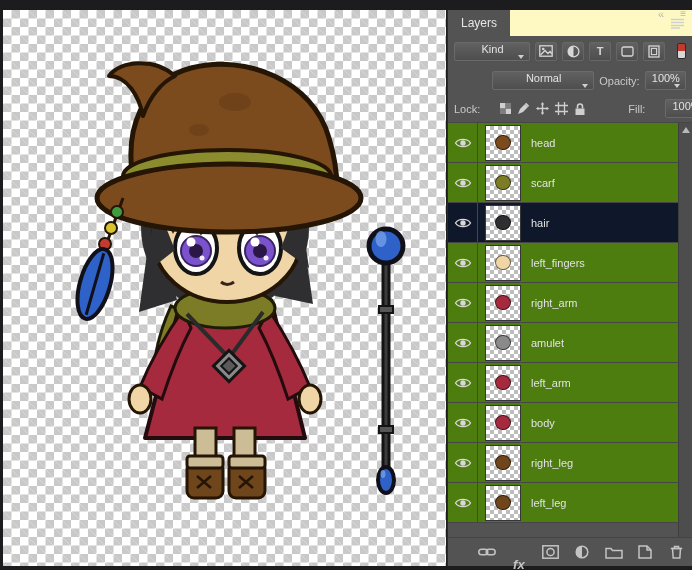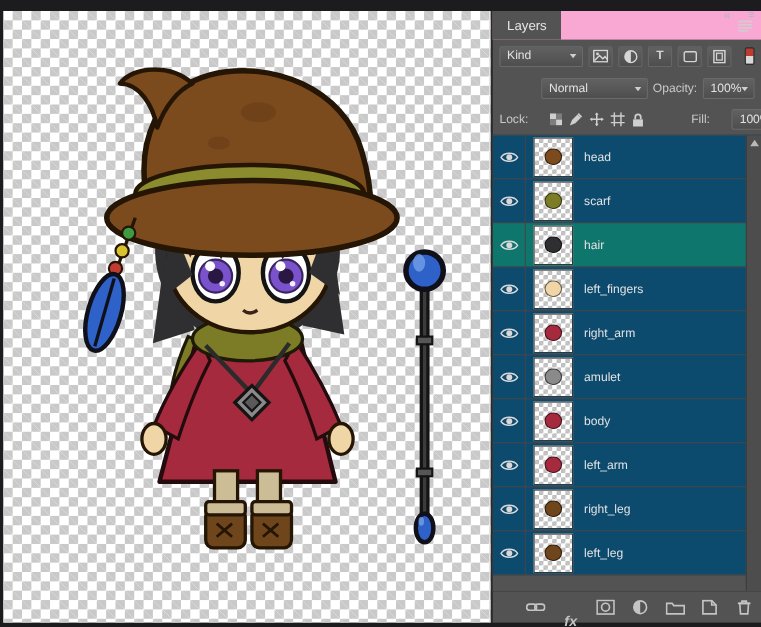--- a/index.html
+++ b/index.html
@@ -26,34 +26,34 @@
   
   .chrome-collapse { position:absolute; top:-2px; right:28px; font-size:11px; color:#b5b5b5; line-height:12px; }
   .chrome-corner   { position:absolute; top:-2px; right:6px;  font-size:10px; color:#b5b5b5; line-height:12px; }
 
   
   .panel {
     position:absolute; left:447px; top:10px; width:245px; height:556px;
     background:#535353; display:flex; flex-direction:column;
     border-left:1px solid #2a2a2a;
   }
-  .tabbar { height:26px; background:#f9a8d4; display:flex; align-items:stretch; flex:0 0 auto; }
+  .tabbar { height:26px; background:#fef9c3; display:flex; align-items:stretch; flex:0 0 auto; }
   .tab { background:#535353; padding:0 13px; display:flex; align-items:center; font-size:12px; color:#e6e6e6; }
   .panel-menu { margin-left:auto; width:30px; display:flex; align-items:center; justify-content:center; }
 
   .filter-row, .blend-row, .lock-row { display:flex; align-items:center; padding:0 6px; flex:0 0 auto; }
   .filter-row { height:30px; gap:5px; }
   .blend-row  { height:29px; gap:5px; }
   .lock-row   { height:27px; gap:20px; }
 
   .dropdown {
     height:19px; display:flex; align-items:center;
     background:linear-gradient(#616161,#4e4e4e);
     border:1px solid #6a6a6a; border-radius:2px;
-    font-size:11px; color:#e2e2e2; padding:0 5px 0 6px;
+    font-size:11px; color:#e2e2e2; padding:0 5px 0 6px;flex-direction:column;
   }
   .dd-arrow { margin-left:auto; width:0; height:0;
     border-left:3px solid transparent; border-right:3px solid transparent; border-top:4px solid #cfcfcf; }
   .kind-dd  { width:76px; }
   .blend-dd { width:136px;margin-left:38px; }
   .value-dd { width:52px;text-align:right; }
 
   .ficon {
     width:22px; height:19px; display:flex; align-items:center; justify-content:center;
     background:linear-gradient(#616161,#4e4e4e);
@@ -64,22 +64,22 @@
     background:linear-gradient(#c03a30 0 50%, #d8d8d8 50% 100%);
   }
 
   .small-label { font-size:11px; color:#c9c9c9; }
   .lock-icons { display:flex; gap:6px; align-items:center; }
   .lock-icons svg { display:block; }
   .fill-label { margin-left:22px; }
 
   
   .layer-list { flex:1 1 auto; position:relative; overflow:hidden; border-top:1px solid #474747; background:#535353; }
-  .layer-row { height:40px; display:flex; align-items:center; border-bottom:1px solid #464646; background:#0c4a6e; padding-right:18px; cursor:default; }
-  .layer-row.selected { background:#0f766e; }
+  .layer-row { height:40px; display:flex; align-items:center; border-bottom:1px solid #464646; background:#4d7c0f; padding-right:18px; cursor:default; }
+  .layer-row.selected { background:#0f172a; }
   .eye-cell { width:30px; align-self:stretch; display:flex; align-items:center; justify-content:center; border-right:1px solid #464646; flex:0 0 auto; }
   .thumb {
     width:36px; height:36px; margin:0 10px 0 7px; position:relative; flex:0 0 auto;
     border:1px solid #363636;
     background-color:#fff;
     background-image:
       linear-gradient(45deg,#bdbdbd 25%,transparent 25%,transparent 75%,#bdbdbd 75%),
       linear-gradient(45deg,#bdbdbd 25%,transparent 25%,transparent 75%,#bdbdbd 75%);
     background-size:8px 8px; background-position:0 0,4px 4px;
   }
@@ -371,33 +371,33 @@
       <div class="layer-row">
     <div class="eye-cell">
       <svg width="18" height="12" viewBox="0 0 18 12">
             <path d="M1.5 6 C4.5 1.2 13.5 1.2 16.5 6 C13.5 10.8 4.5 10.8 1.5 6 Z" fill="none" stroke="#d8d8d8" stroke-width="1.4"></path>
             <circle cx="9" cy="6" r="2.7" fill="#d8d8d8"></circle>
           </svg>
     </div>
     <div class="thumb">
       <div class="thumb-art" style="background: rgb(165, 42, 61);"></div>
     </div>
+    <span class="layer-name">left_arm</span>
+  </div>
+      <div class="layer-row">
+    <div class="eye-cell">
+      <svg width="18" height="12" viewBox="0 0 18 12">
+            <path d="M1.5 6 C4.5 1.2 13.5 1.2 16.5 6 C13.5 10.8 4.5 10.8 1.5 6 Z" fill="none" stroke="#d8d8d8" stroke-width="1.4"></path>
+            <circle cx="9" cy="6" r="2.7" fill="#d8d8d8"></circle>
+          </svg>
+    </div>
+    <div class="thumb">
+      <div class="thumb-art" style="background: rgb(165, 42, 61);"></div>
+    </div>
     <span class="layer-name">body</span>
-  </div>
-      <div class="layer-row">
-    <div class="eye-cell">
-      <svg width="18" height="12" viewBox="0 0 18 12">
-            <path d="M1.5 6 C4.5 1.2 13.5 1.2 16.5 6 C13.5 10.8 4.5 10.8 1.5 6 Z" fill="none" stroke="#d8d8d8" stroke-width="1.4"></path>
-            <circle cx="9" cy="6" r="2.7" fill="#d8d8d8"></circle>
-          </svg>
-    </div>
-    <div class="thumb">
-      <div class="thumb-art" style="background: rgb(165, 42, 61);"></div>
-    </div>
-    <span class="layer-name">left_arm</span>
   </div>
       <div class="layer-row">
     <div class="eye-cell">
       <svg width="18" height="12" viewBox="0 0 18 12">
             <path d="M1.5 6 C4.5 1.2 13.5 1.2 16.5 6 C13.5 10.8 4.5 10.8 1.5 6 Z" fill="none" stroke="#d8d8d8" stroke-width="1.4"></path>
             <circle cx="9" cy="6" r="2.7" fill="#d8d8d8"></circle>
           </svg>
     </div>
     <div class="thumb">
       <div class="thumb-art" style="background: rgb(111, 69, 28);"></div>

